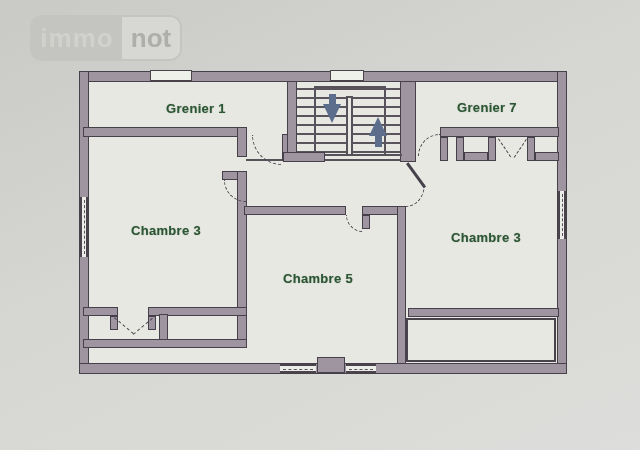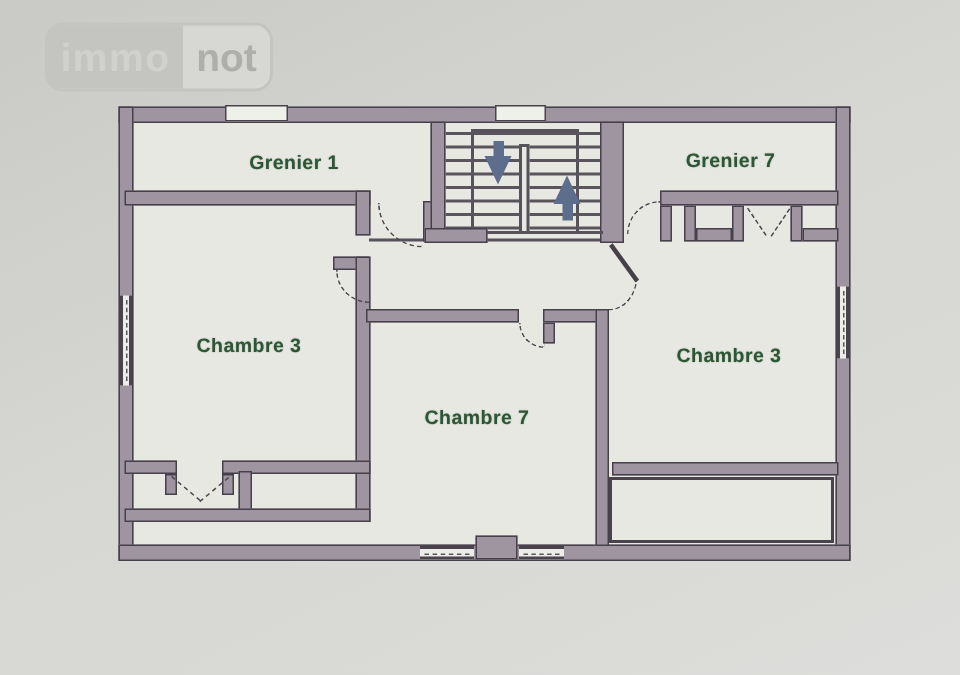--- a/index.html
+++ b/index.html
@@ -135,16 +135,16 @@
   <div class="wall" style="left:397px;top:206px;width:9px;height:158px;"></div>
   <div class="leaf" style="left:406px;top:164px;height:30px;transform:rotate(-36deg);"></div>
   <div class="arc-br" style="left:406px;top:184px;width:19px;height:23px;"></div>
 
   <div class="wall" style="left:408px;top:308px;width:151px;height:9px;"></div>
   <div class="thin-rect" style="left:406px;top:318px;width:150px;height:44px;"></div>
 
   <div class="label" style="left:196px;top:108px;">Grenier 1</div>
   <div class="label" style="left:487px;top:107px;">Grenier 7</div>
   <div class="label" style="left:166px;top:230px;">Chambre 3</div>
-  <div class="label" style="left:318px;top:278px;">Chambre 7</div>
+  <div class="label" style="left:318px;top:278px;">Chambre 5</div>
   <div class="label" style="left:486px;top:237px;">Chambre 3</div>
 
 </div>
 
 </body></html>

